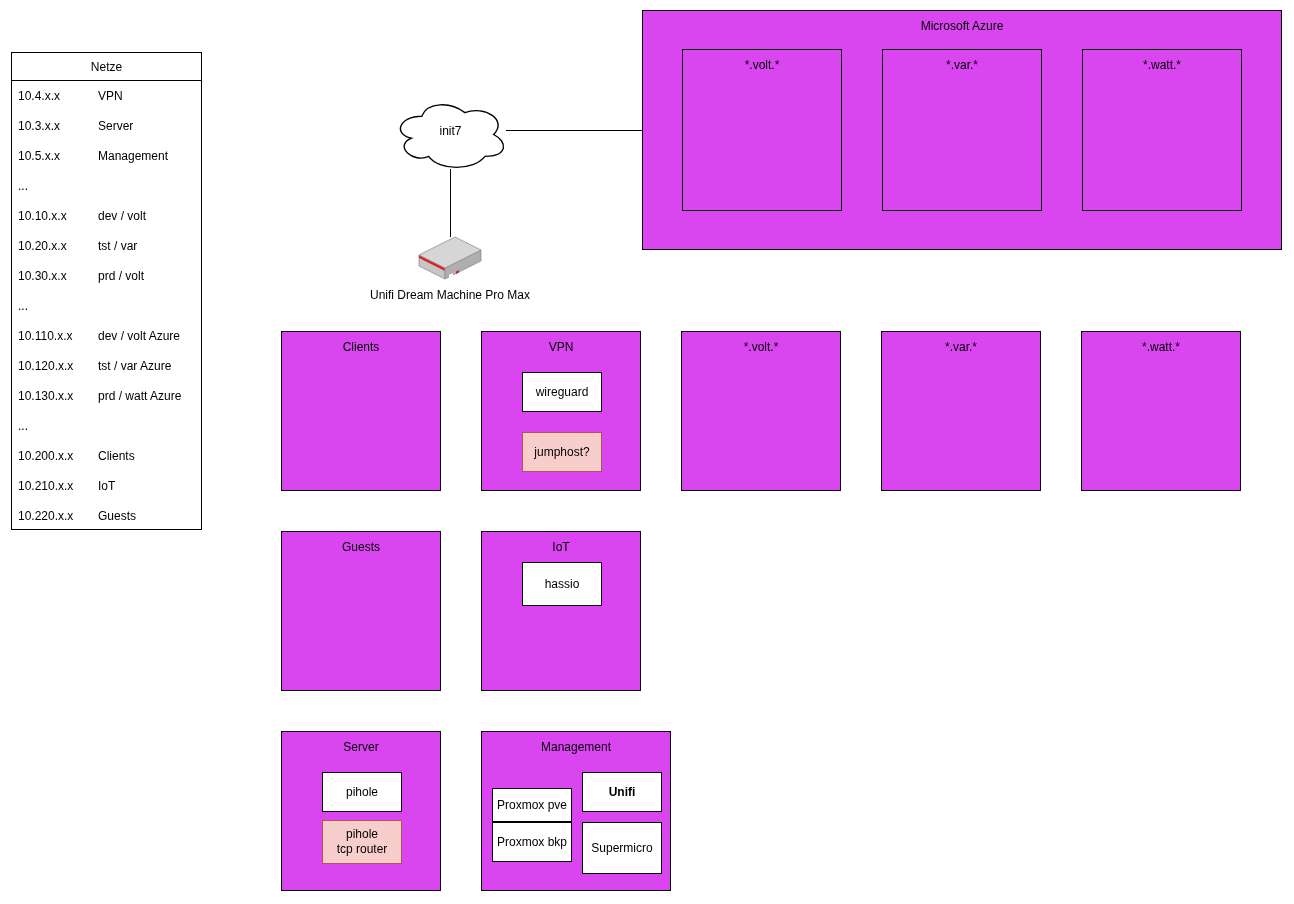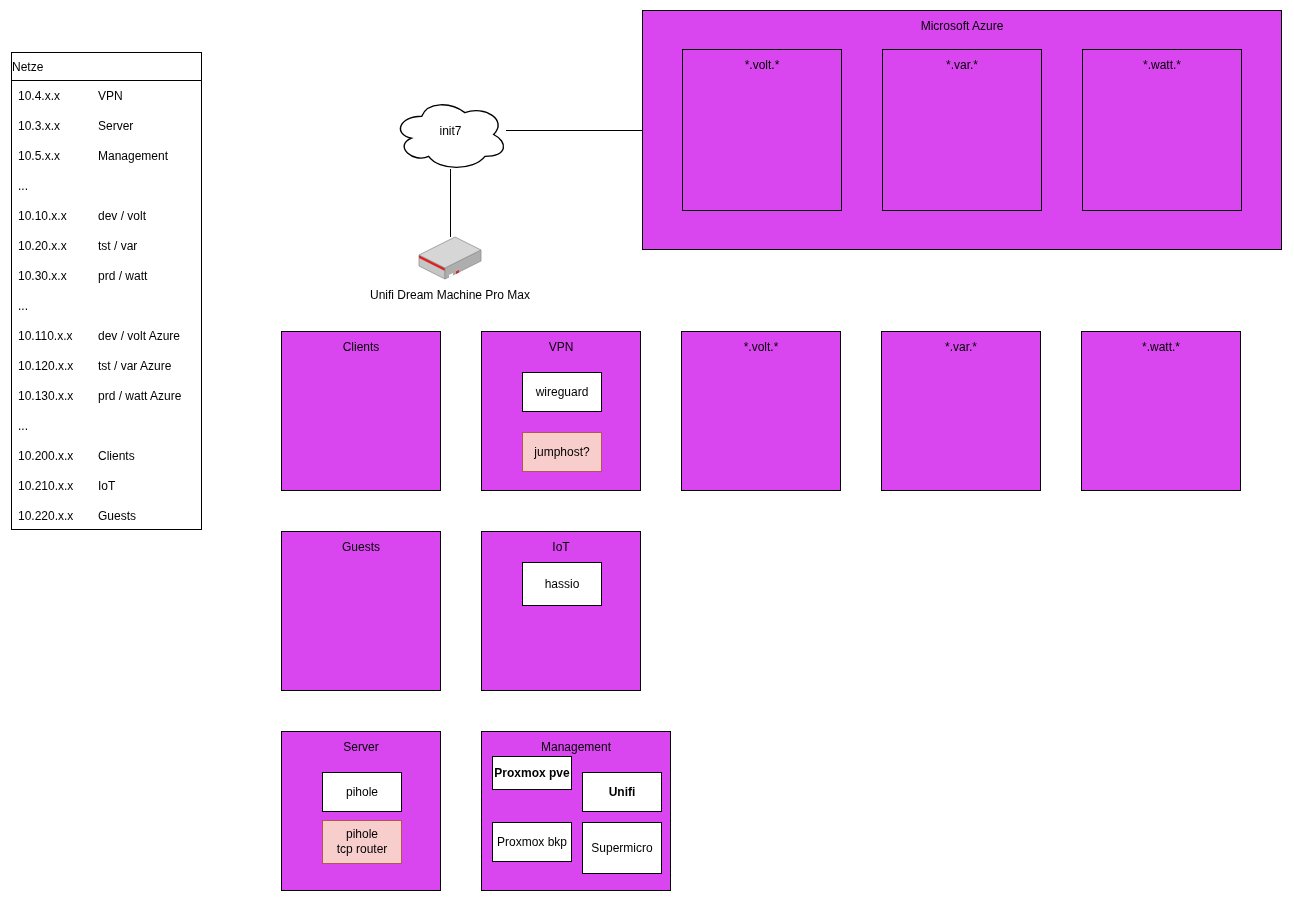--- a/index.html
+++ b/index.html
@@ -47,21 +47,21 @@
   .table {
     position: absolute;
     left: 11px; top: 52px;
     width: 191px; height: 478px;
     border: 1px solid var(--line, #000);
     background: #fff;
   }
   .table-title {
     height: 28px;
     line-height: 28px;
-    text-align: left;
+    text-align: center;
     border-bottom: 1px solid var(--line, #000);
   }
   .trow {
     height: 30px;
     line-height: 30px;
     display: flex;
     padding-left: 6px;
   }
   .trow .cidr { width: 80px; flex: 0 0 80px; }
   .caption { position: absolute; text-align: center; line-height: 14px; }
@@ -99,21 +99,21 @@
     <div class="trow">
       <span class="cidr">10.10.x.x</span>
       <span>dev / volt</span>
     </div>
     <div class="trow">
       <span class="cidr">10.20.x.x</span>
       <span>tst / var</span>
     </div>
     <div class="trow">
       <span class="cidr">10.30.x.x</span>
-      <span>prd / watt</span>
+      <span>prd / volt</span>
     </div>
     <div class="trow">
       <span class="cidr">...</span>
       <span></span>
     </div>
     <div class="trow">
       <span class="cidr">10.110.x.x</span>
       <span>dev / volt Azure</span>
     </div>
     <div class="trow">
@@ -217,19 +217,19 @@
 
   <div class="box" style="left:281px; top:731px; width:160px; height:160px;">
     <div class="zone-title">Server</div>
     <div class="node" style="left:40px; top:40px; width:80px; height:40px;">pihole</div>
     <div class="node hl" style="left:40px; top:88px; width:80px; height:44px;">pihole
 tcp router</div>
   </div>
 
   <div class="box" style="left:481px; top:731px; width:190px; height:160px;">
     <div class="zone-title">Management</div>
-    <div class="node" style="left:10px; top:24px; width:80px; height:34px;font-weight:bold;">Proxmox pve</div>
+    <div class="node" style="left:10px; top:56px; width:80px; height:34px;">Proxmox pve</div>
     <div class="node" style="left:100px; top:40px; width:80px; height:40px;font-weight:bold;">Unifi</div>
     <div class="node" style="left:10px; top:90px; width:80px; height:40px;">Proxmox bkp</div>
     <div class="node" style="left:100px; top:90px; width:80px; height:52px;">Supermicro</div>
   </div>
 
 </div>
 
 </body></html>

